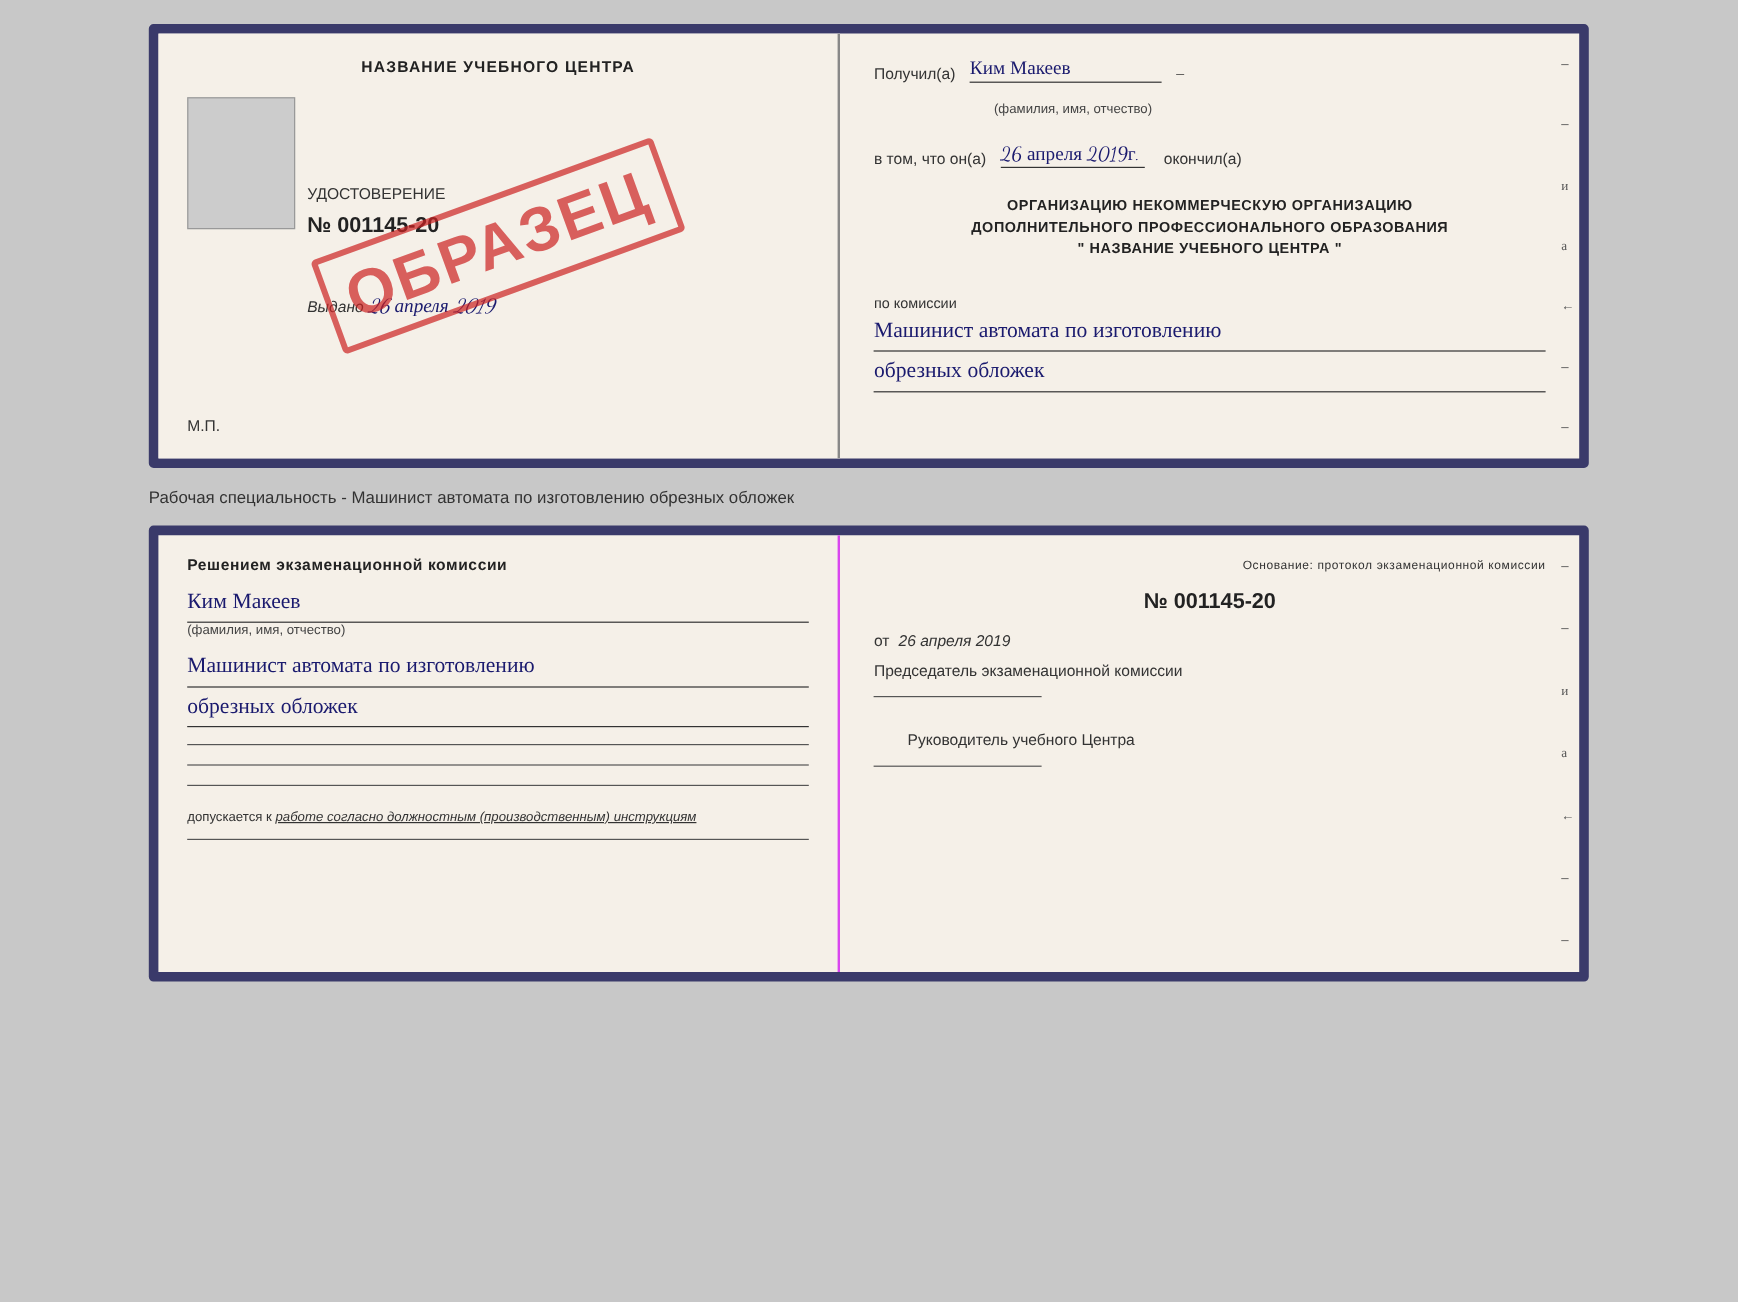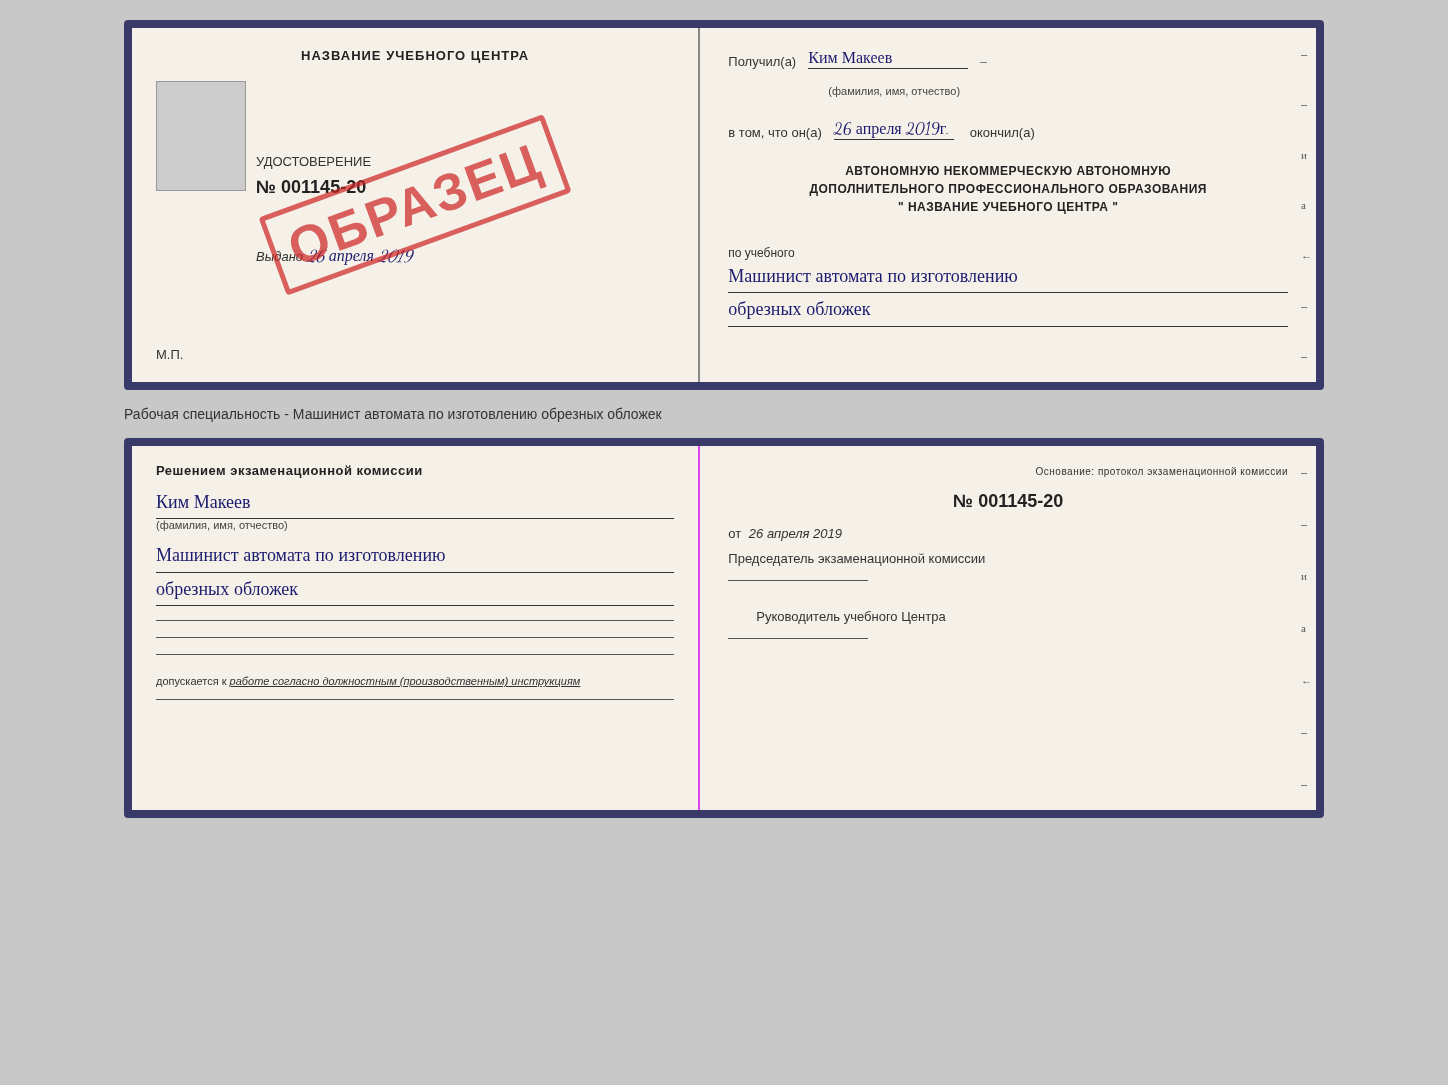--- a/index.html
+++ b/index.html
@@ -363,27 +363,27 @@
         <span class="right-subtext">(фамилия, имя, отчество)</span>
       </div>
 
       <div class="right-row" style="margin-top: 8px;">
         <span class="right-label">в том, что он(а)</span>
         <span class="right-value" style="margin-left: 8px; min-width: 120px;">26 апреля 2019г.</span>
         <span class="right-label" style="margin-left: 12px;">окончил(а)</span>
       </div>
 
       <div class="org-name-block" style="margin-top: 10px;">
-        <div>АВТОНОМНУЮ НЕКОММЕРЧЕСКУЮ АВТОНОМНУЮ</div>
+        <div>ОРГАНИЗАЦИЮ НЕКОММЕРЧЕСКУЮ ОРГАНИЗАЦИЮ</div>
         <div>ДОПОЛНИТЕЛЬНОГО ПРОФЕССИОНАЛЬНОГО ОБРАЗОВАНИЯ</div>
         <div>"  НАЗВАНИЕ УЧЕБНОГО ЦЕНТРА  "</div>
       </div>
 
       <div style="margin-top: 10px;">
-        <div class="profession-label">по учебного</div>
+        <div class="profession-label">по комиссии</div>
         <div class="profession-value">Машинист автомата по изготовлению</div>
         <div class="profession-value">обрезных обложек</div>
       </div>
 
       <div class="right-side-deco">
         <span>–</span>
           <span>–</span>
           <span style="font-family:serif;">и</span>
           <span style="font-family:serif;">а</span>
           <span>←</span>

